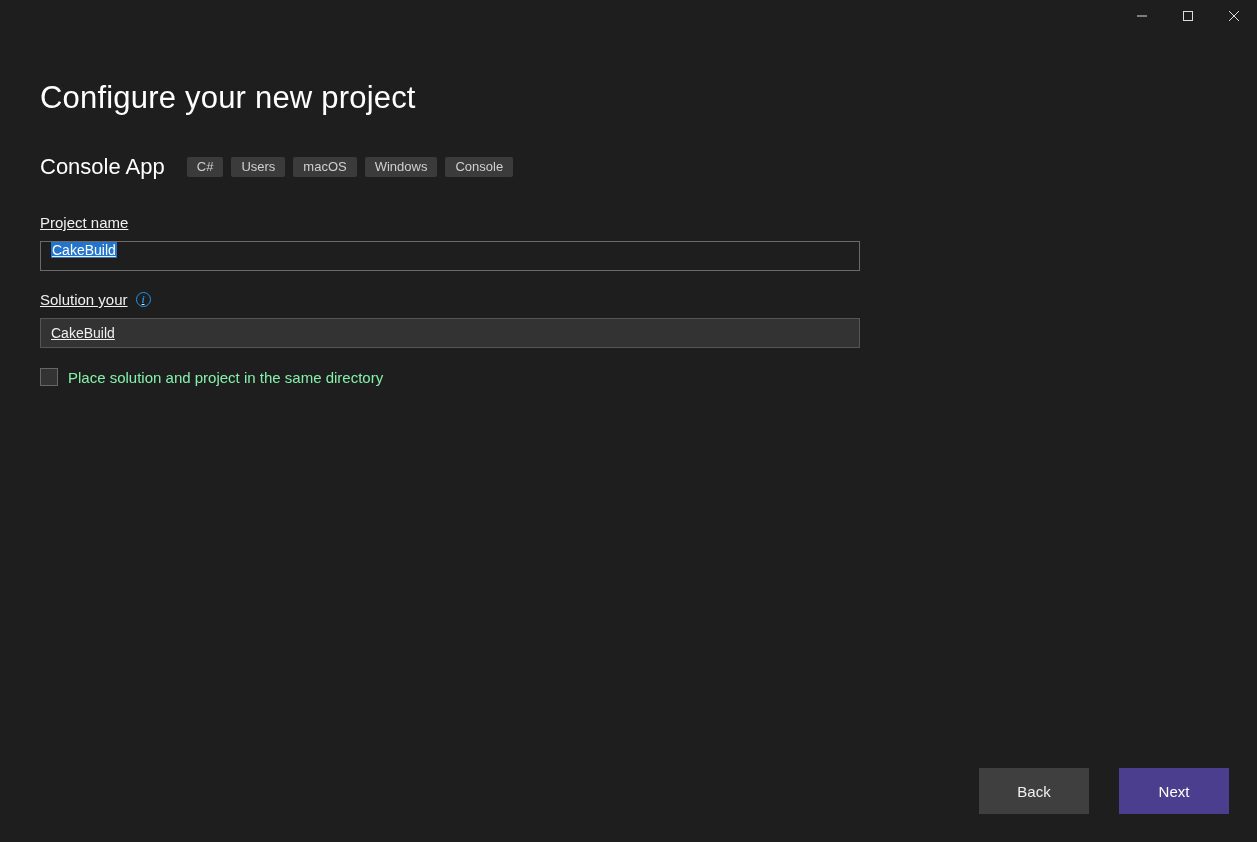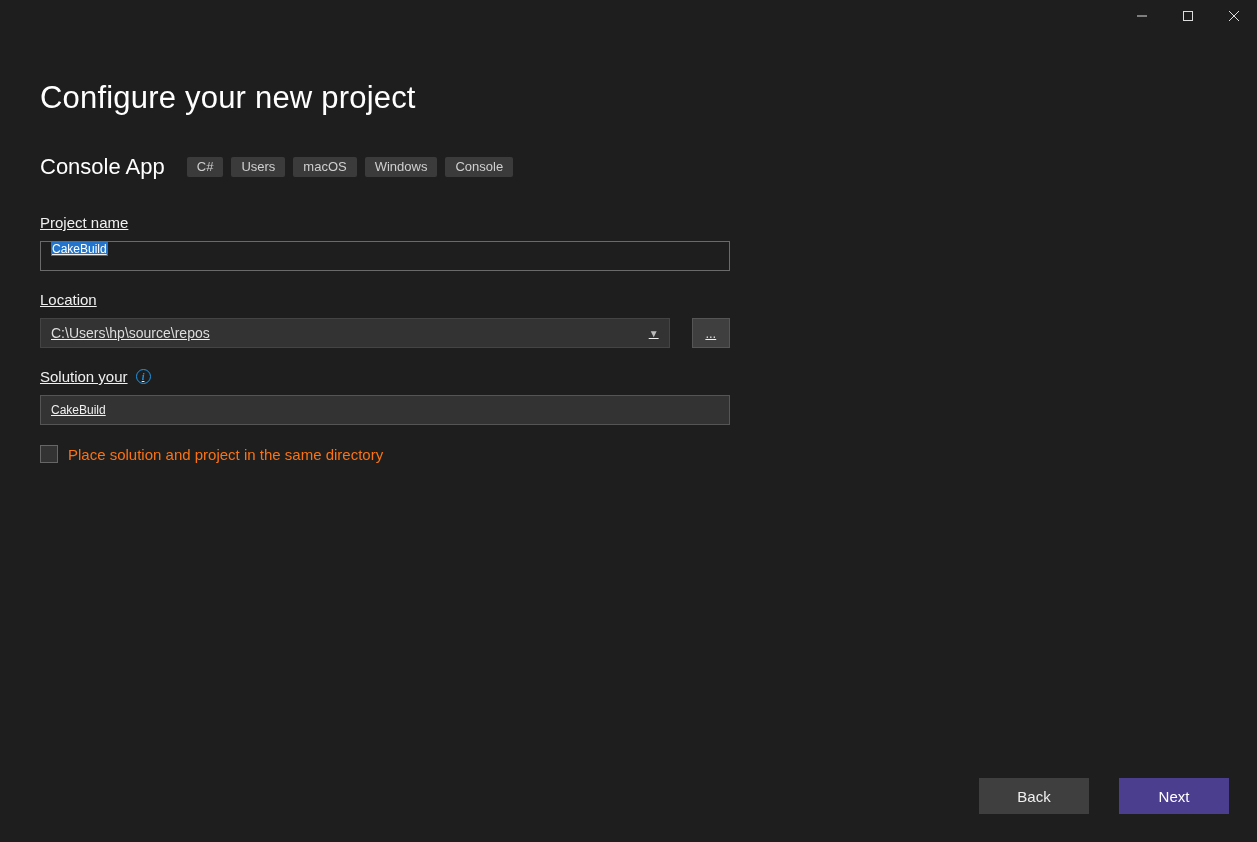--- a/index.html
+++ b/index.html
@@ -68,26 +68,26 @@
     .label {
       font-size: 15px;
       color: #f0f0f0;
       margin-bottom: 10px;
       display: flex;
       align-items: center;
       gap: 8px;
     }
     .input-row { display: flex; gap: 22px; align-items: center; }
     .text-input {
-      width: 690px;
+      width: 820px;
       height: 30px;
       background: #333333;
       border: 1px solid #555;
       color: #f0f0f0;
-      font-size: 12px;
+      font-size: 14px;
       padding: 0 10px;
       outline: none;
     }
     .text-input.pnamebox {
       background: #1e1e1e;
       border: 1px solid #6a6a6a;
     }
     .sel-text {
       background: #2374ca;
       color: #ffffff;
@@ -136,32 +136,32 @@
       align-items: center;
       gap: 10px;
       margin-top: 4px;
       margin-bottom: 36px;
     }
     .chk {
       width: 18px; height: 18px;
       background: #333333;
       border: 1px solid #666;
     }
-    .chk-label { font-size: 15px; color: #f97316; }
+    .chk-label { font-size: 15px; color: #86efac; }
     .summary { font-size: 15px; color: #f0f0f0; }
     .footer {
       position: absolute;
       bottom: 28px;
       right: 28px;
       display: flex;
       gap: 12px;
     }
     .btn {
       width: 110px;
-      height: 36px;
+      height: 46px;
       display: flex;
       align-items: center;
       justify-content: center;
       font-size: 15px;
       cursor: pointer;
       border: none;
     }
     .btn-back { background: #3f3f3f; color: #f0f0f0; }
     .btn-next { background: #4b3e8f; color: #ffffff; margin-left: 18px; }
   </style>
@@ -201,30 +201,20 @@
     </div>
   </div>
 
   <div class="field-block">
     <div class="label">Project name</div>
     <div class="text-input pnamebox">
       <span class="sel-text">CakeBuild</span>
     </div>
   </div>
 
-  <div class="field-block">
-    <div class="label">Location</div>
-    <div class="input-row">
-      <div class="combo">
-        <span>C:\Users\hp\source\repos</span>
-        <span class="chev">▼</span>
-      </div>
-      <div class="browse-btn">...</div>
-    </div>
-  </div>
 
   <div class="field-block">
     <div class="label">
       <span>Solution your</span>
       <span class="info-icon">i</span>
     </div>
     <div class="text-input" style="display:flex;align-items:center;">
       <span>CakeBuild</span>
     </div>
   </div>

